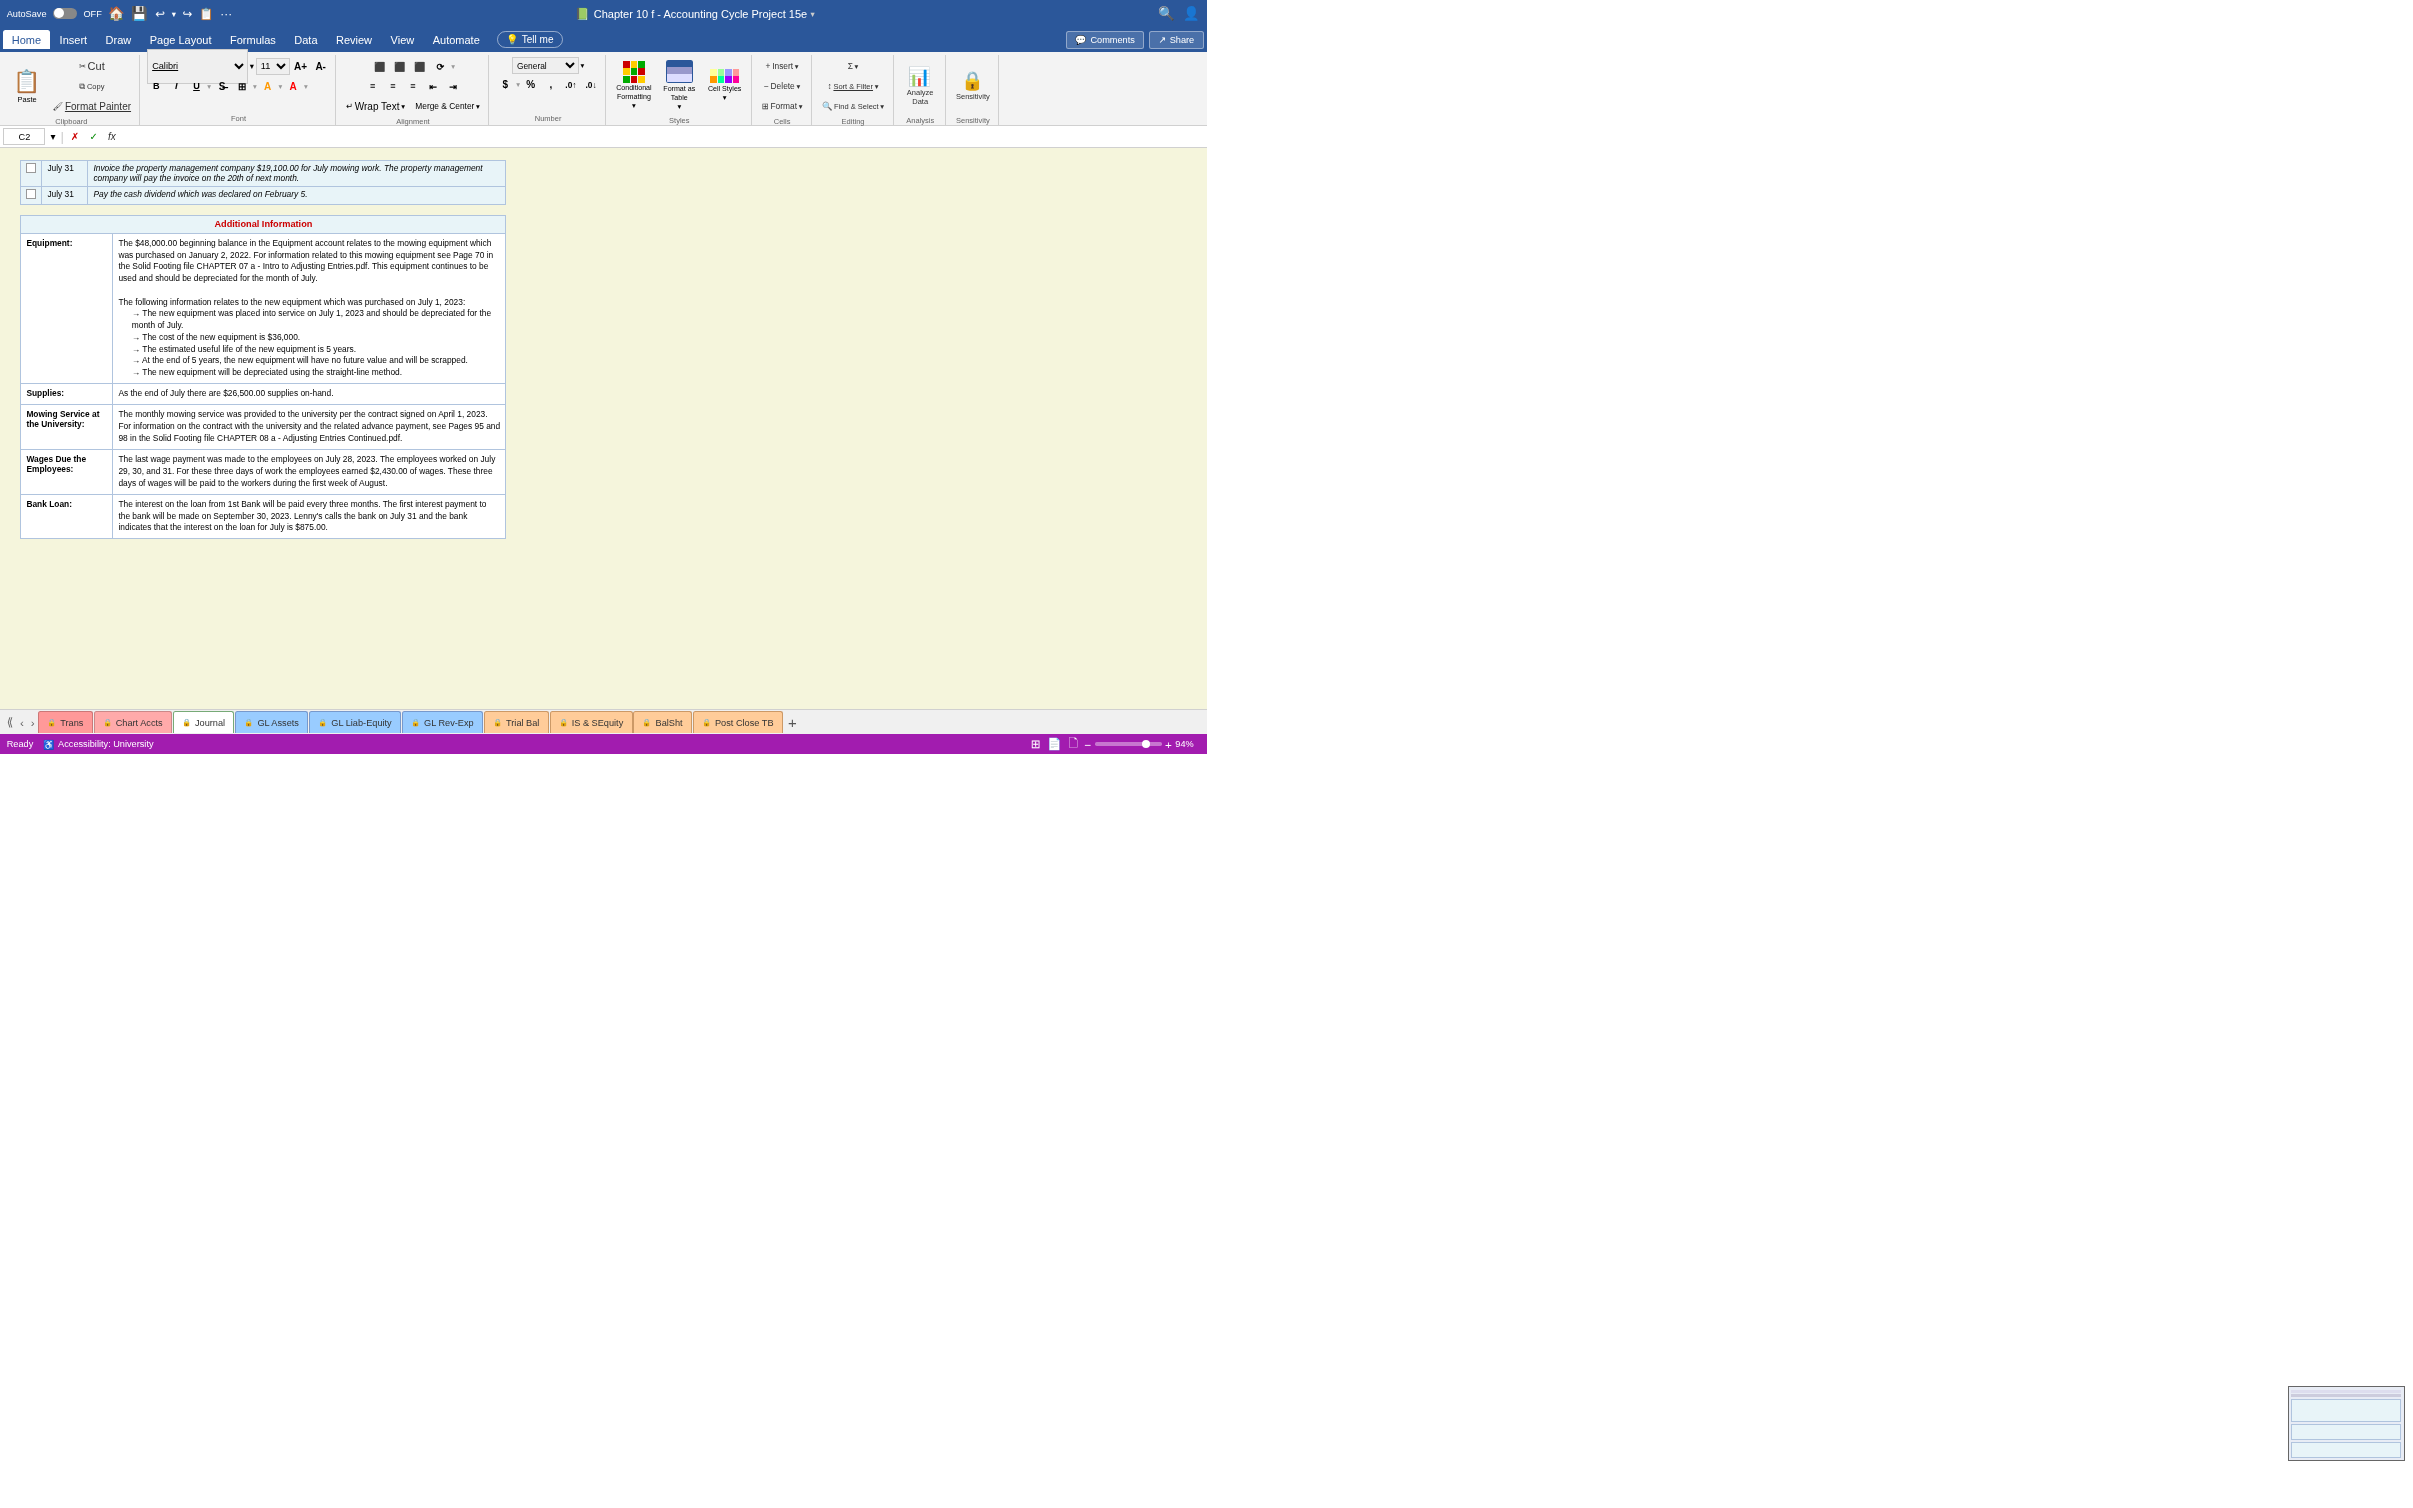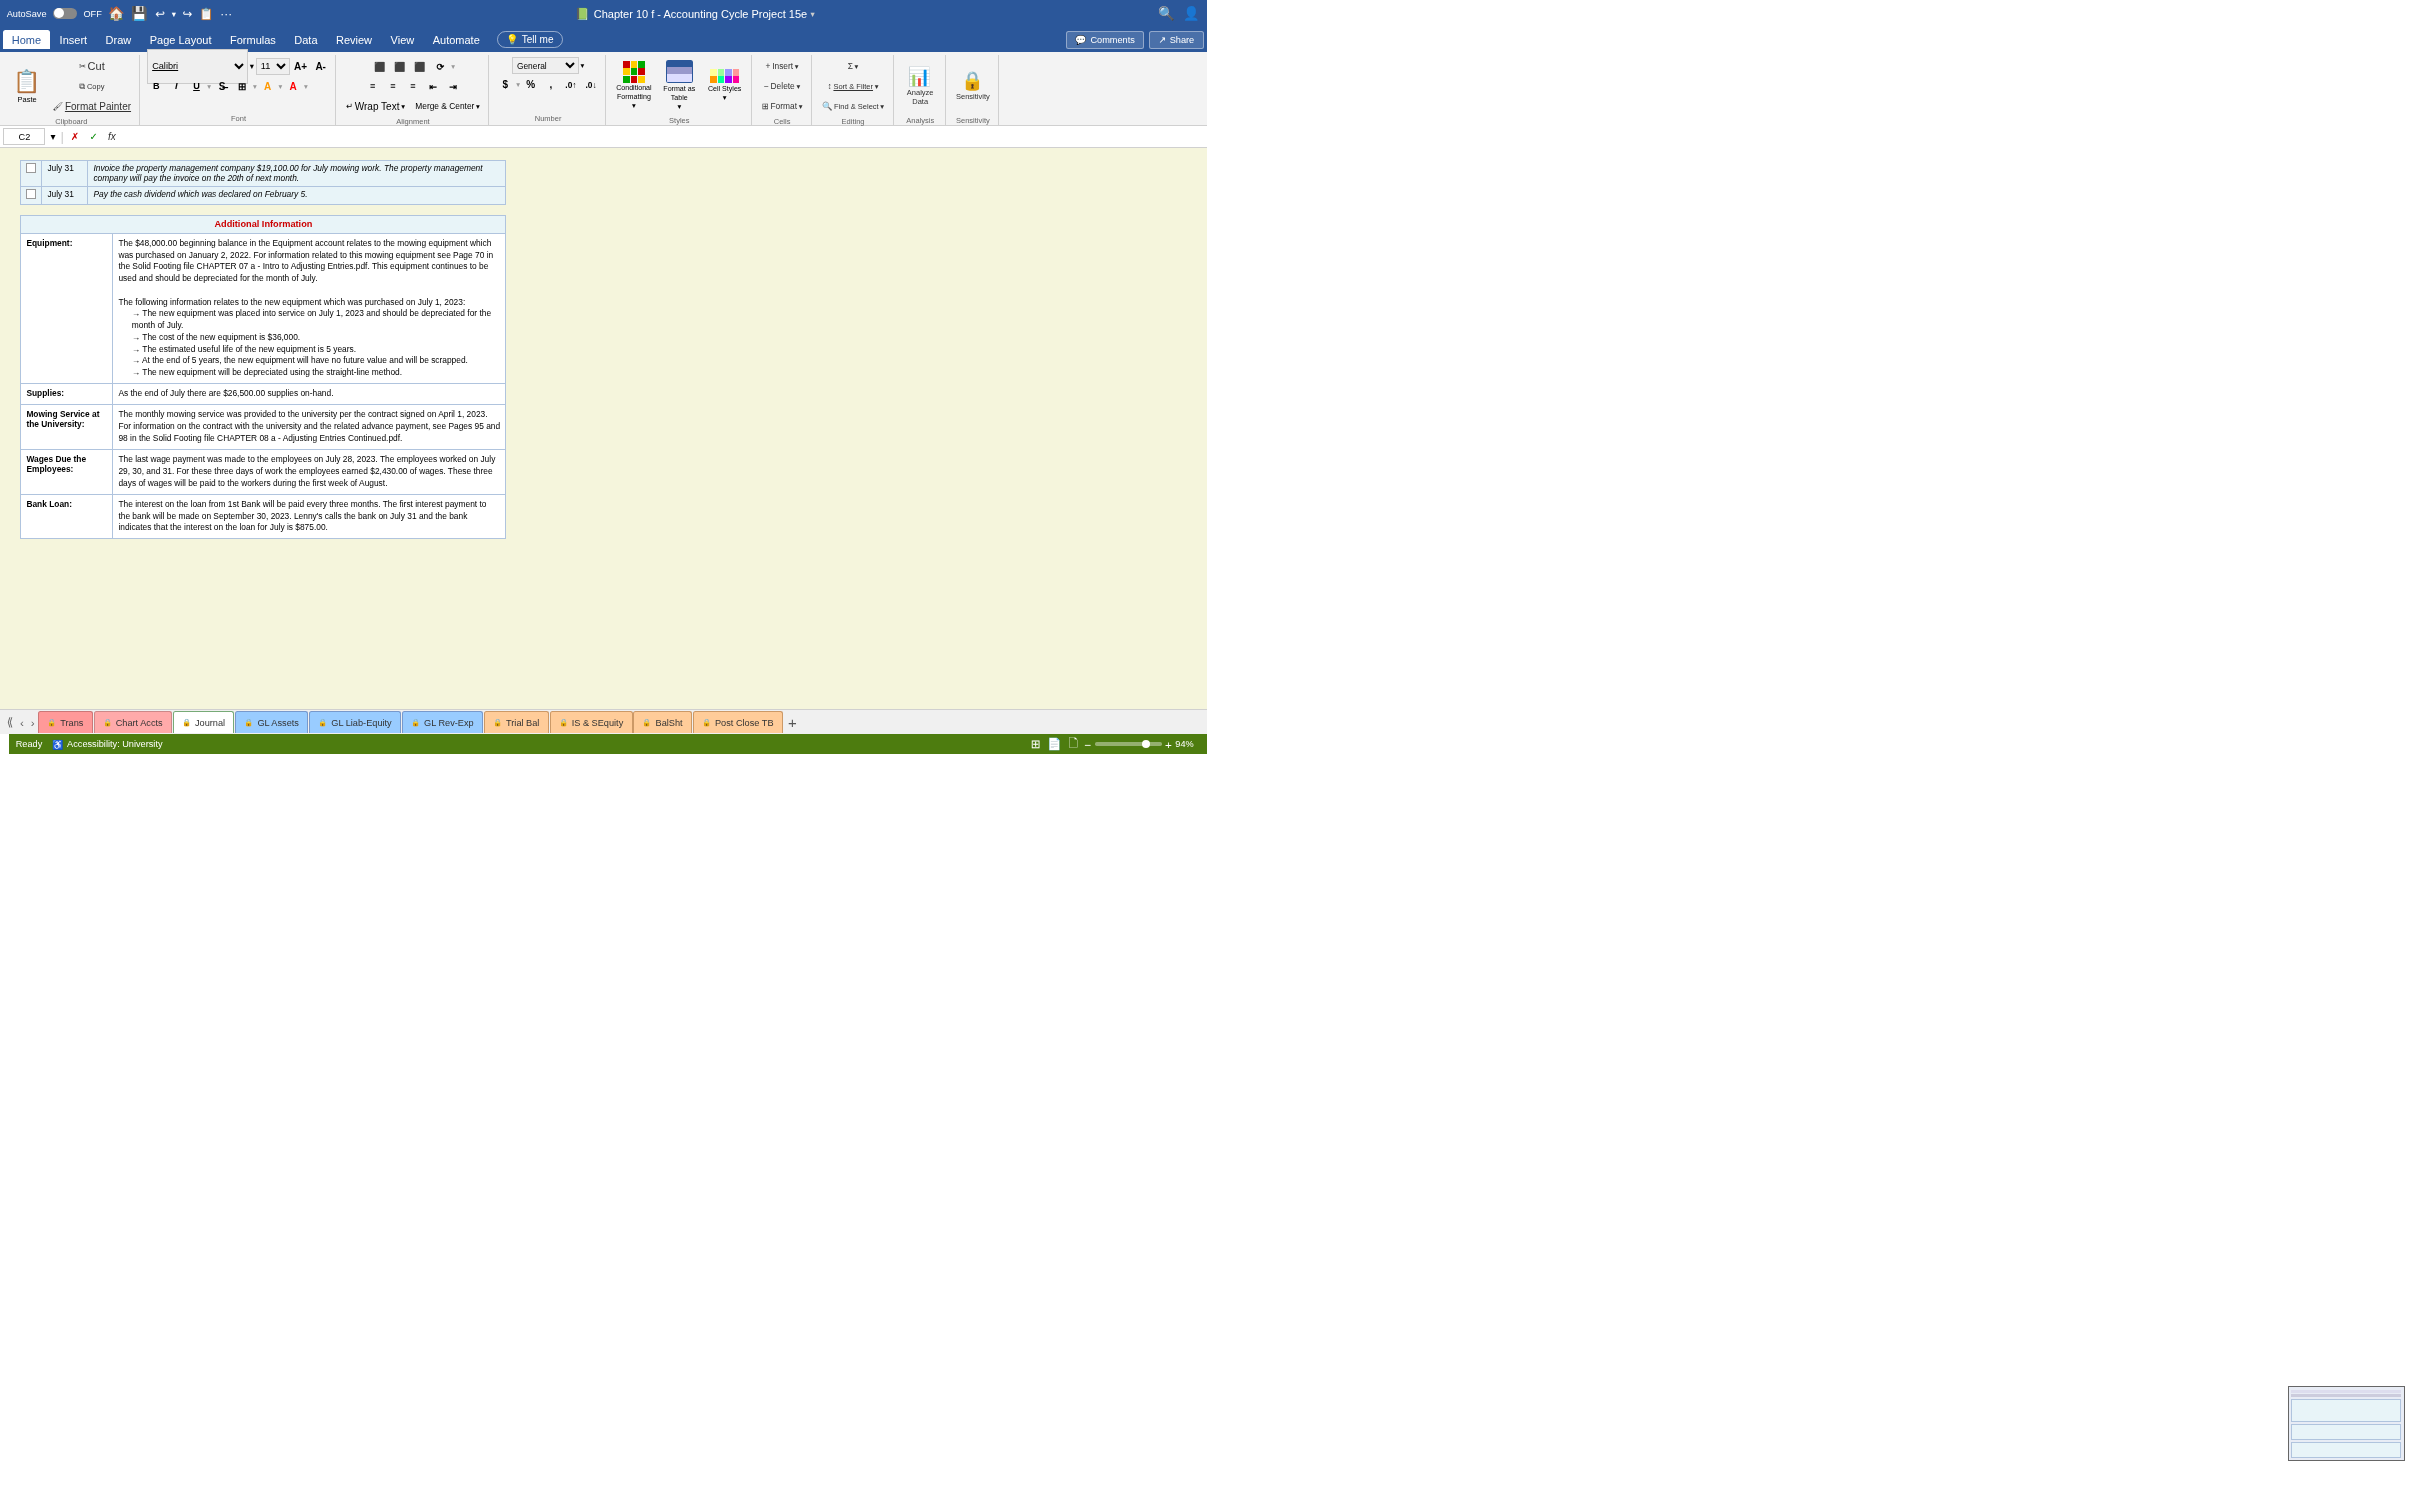--- a/index.html
+++ b/index.html
@@ -79,21 +79,21 @@
     .tab-gl-assets { background: #99ccff; color: #333; border-color: #7799cc; }
     .tab-gl-liab { background: #99ccff; color: #333; border-color: #7799cc; }
     .tab-gl-rev { background: #99ccff; color: #333; border-color: #7799cc; }
     .tab-trial { background: #ffcc99; color: #333; border-color: #cc9966; }
     .tab-is { background: #ffcc99; color: #333; border-color: #cc9966; }
     .tab-bal { background: #ffcc99; color: #333; border-color: #cc9966; }
     .tab-post { background: #ffcc99; color: #333; border-color: #cc9966; }
     .add-tab { background: none; border: none; font-size: 15px; cursor: pointer; color: #555; padding: 0 5px; }
 
     
-    #status-bar { display: flex; align-items: center; background: #4d7c0f; color: white; height: 20px; padding: 0 6.7px; font-size: 9.2px; justify-content: space-between; margin-left: 9px; }
+    #status-bar { display: flex; align-items: center; background: #a21caf; color: white; height: 20px; padding: 0 6.7px; font-size: 9.2px; justify-content: space-between; }
     .status-left { display: flex; align-items: center; gap: 10px; }
     .status-right { display: flex; align-items: center; gap: 6.7px; }
     .zoom-control { display: flex; align-items: center; gap: 3.4px; }
     .zoom-btn { background: none; border: none; color: white; font-size: 11.7px; cursor: pointer; }
     .zoom-slider { width: 67px; height: 3.4px; background: rgba(255,255,255,0.4); border-radius: 1.7px; position: relative; }
     .zoom-thumb { width: 8.4px; height: 8.4px; background: white; border-radius: 50%; position: absolute; top: -2.5px; left: 70%; }
 
     
     .thumbnail { position: absolute; bottom: 47px; right: 8.4px; width: 117px; height: 75px; border: 1.7px solid #666; background: #e8f0ff; overflow: hidden; }
     .style-btn { width: 32px; height: 57px; display: flex; flex-direction: column; align-items: center; justify-content: center; cursor: pointer; border-radius: 2.5px; font-size: 7.5px; text-align: center; }

